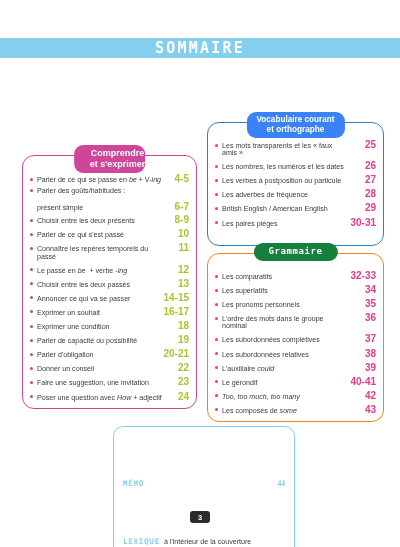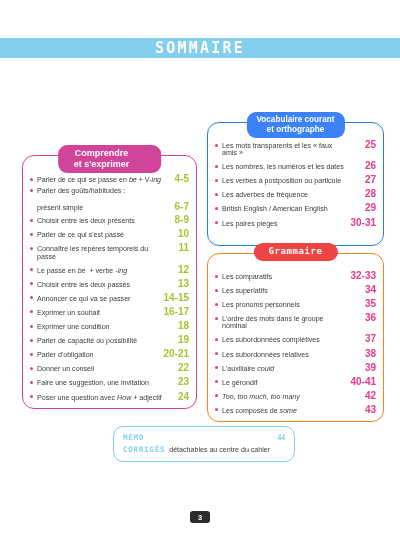--- a/index.html
+++ b/index.html
@@ -51,42 +51,42 @@
   }
   .rowtext{flex:1 1 auto;}
   .rowtext i{font-style:italic;}
   .pg{flex:0 0 auto;font-weight:bold;font-size:10px;text-align:right;padding-left:5px;}
 
   
   #card-comprendre{
     left:22px;top:155px;width:173px;
     border:1.6px solid #d0449a;
   }
-  #card-comprendre .card-tab{background:#d0449a;font-size:9px;padding:3px 32px 4px 16px;}
+  #card-comprendre .card-tab{background:#d0449a;font-size:9px;padding:3px 0 4px 16px;}
   #card-comprendre .card-inner{padding-top:18px;padding-bottom:5px;padding-left:7px;padding-right:7px;}
   #card-comprendre .bullet{background:#d0449a;}
   #card-comprendre .pg{color:#a9c431;min-width:22px;}
 
   
   #card-vocabulaire{
     left:207px;top:122px;width:175px;
     border:1.6px solid #2b80c5;
   }
   #card-vocabulaire .card-tab{background:#3b82f6;font-size:8.2px;padding:3px 10px 4px 10px;}
   #card-vocabulaire .card-inner{padding-top:17px;padding-bottom:5px;padding-left:7px;padding-right:7px;}
   #card-vocabulaire .bullet{background:#e8398b;}
   #card-vocabulaire .pg{color:#e8398b;min-width:22px;}
 
   
   #card-grammaire{
     left:207px;top:253px;width:175px;
     border:1.6px solid #f58220;
   }
   #card-grammaire .card-tab{
-    background:#ef4444;font-size:9px;padding:3px 15px 4px 15px;
+    background:#15803d;font-size:9px;padding:3px 15px 4px 15px;
     letter-spacing:0.6px;
     font-family:"DejaVu Sans Mono","Liberation Mono",monospace;
   }
   #card-grammaire .card-inner{padding-top:17px;padding-bottom:5px;padding-left:7px;padding-right:7px;}
   #card-grammaire .bullet{background:#e8398b;}
   #card-grammaire .pg{color:#e8398b;min-width:22px;}
 
   
   #card-annexes{
     left:113px;top:426px;width:180px;
@@ -95,21 +95,21 @@
   }
   #card-annexes .card-inner{padding:7px 9px 7px 9px;}
   .annex-row{
     display:flex;align-items:baseline;
     font-size:7.1px;line-height:1.0;margin-bottom:4px;color:#3b3b3b;
   }
   .annex-row:last-child{margin-bottom:0;}
   .annex-key{
     color:#84cfee;font-weight:bold;font-size:7.6px;letter-spacing:0.7px;
     font-family:"DejaVu Sans Mono","Liberation Mono",monospace;
-    flex:0 0 auto;margin-right:4px;
+    flex:0 0 auto;margin-right:4px;margin-top:46px;
   }
   .annex-val{flex:1 1 auto;}
   .annex-pg{flex:0 0 auto;color:#84cfee;font-weight:bold;font-size:7.6px;
     font-family:Liberation Serif, serif;}
 
   
   .folio{
     position:absolute;left:50%;transform:translateX(-50%);
     bottom:24px;
     width:20px;height:12px;border-radius:3px;
@@ -321,20 +321,25 @@
   </div>
 
   <div class="card" id="card-annexes">
     <div class="card-inner">
       <div class="annex-row">
         <span class="annex-key">MÉMO</span>
         <span class="annex-val"></span>
         <span class="annex-pg">44</span>
       </div>
       <div class="annex-row">
+        <span class="annex-key">LEXIQUE</span>
+        <span class="annex-val">à l'intérieur de la couverture</span>
+        <span class="annex-pg"></span>
+      </div>
+      <div class="annex-row">
         <span class="annex-key">CORRIGÉS</span>
         <span class="annex-val">détachables au centre du cahier</span>
         <span class="annex-pg"></span>
       </div>
     </div>
   </div>
 
   <div class="folio">
     <span>3</span>
   </div>

